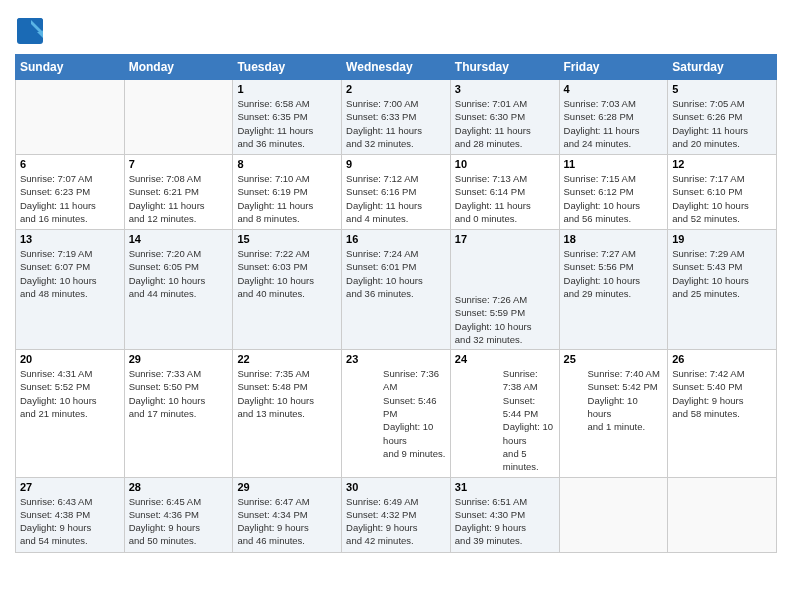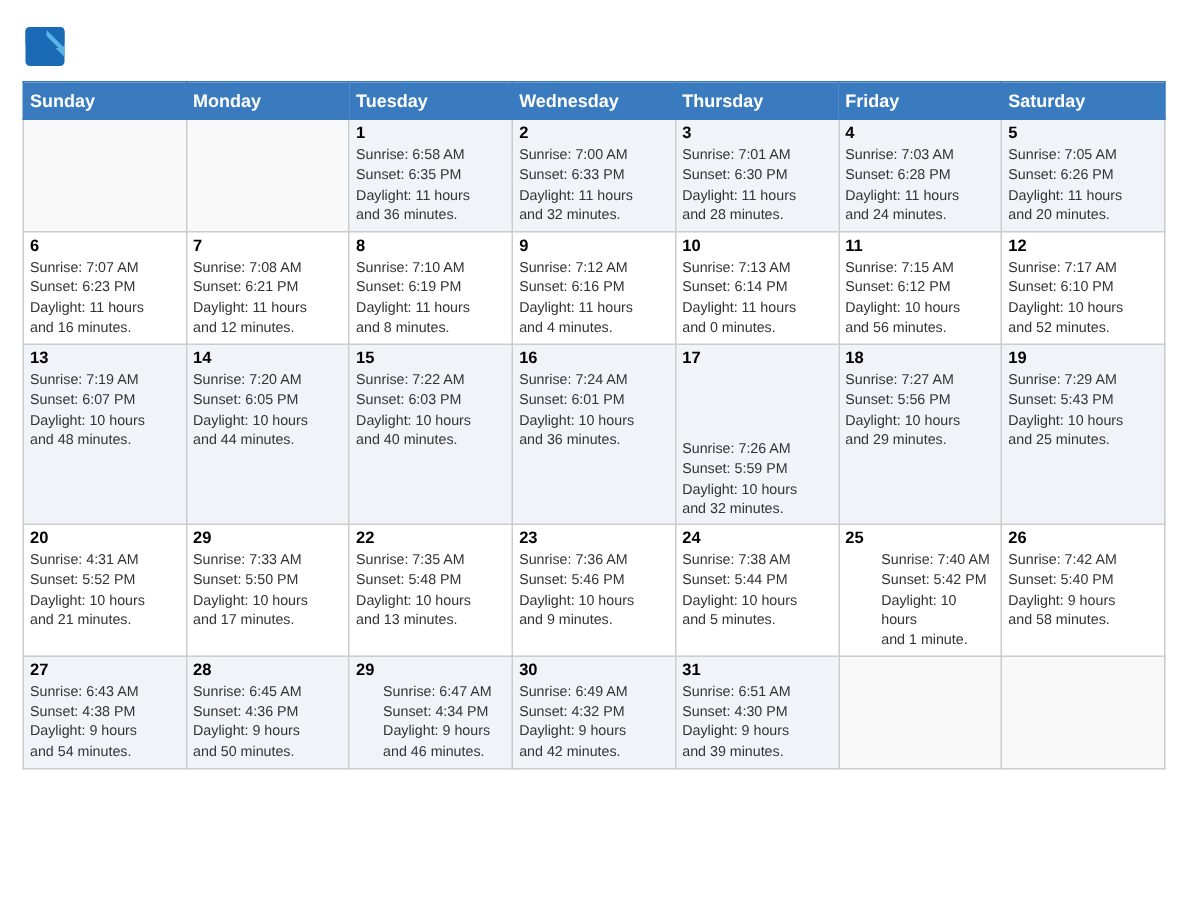--- a/index.html
+++ b/index.html
@@ -286,28 +286,28 @@
           </td>
           <td>
             <span class="day-number">22</span>
             <div class="day-info" style="white-space: pre-line;">Sunrise: 7:35 AM
 Sunset: 5:48 PM
 Daylight: 10 hours
 and 13 minutes.</div>
           </td>
           <td>
             <span class="day-number">23</span>
-            <div class="day-info" style="white-space: pre-line;">Sunrise: 7:36 AM
+            <div class="day-info" style="white-space: pre-line; margin-left: 37px;">Sunrise: 7:36 AM
 Sunset: 5:46 PM
 Daylight: 10 hours
 and 9 minutes.</div>
           </td>
           <td>
             <span class="day-number">24</span>
-            <div class="day-info" style="white-space: pre-line;">Sunrise: 7:38 AM
+            <div class="day-info" style="white-space: pre-line; margin-left: 48px;">Sunrise: 7:38 AM
 Sunset: 5:44 PM
 Daylight: 10 hours
 and 5 minutes.</div>
           </td>
           <td>
             <span class="day-number">25</span>
             <div class="day-info" style="white-space: pre-line; margin-left: 24px;">Sunrise: 7:40 AM
 Sunset: 5:42 PM
 Daylight: 10 hours
 and 1 minute.</div>
@@ -330,21 +330,21 @@
           </td>
           <td>
             <span class="day-number">28</span>
             <div class="day-info" style="white-space: pre-line;">Sunrise: 6:45 AM
 Sunset: 4:36 PM
 Daylight: 9 hours
 and 50 minutes.</div>
           </td>
           <td>
             <span class="day-number">29</span>
-            <div class="day-info" style="white-space: pre-line; margin-left: 18px;">Sunrise: 6:47 AM
+            <div class="day-info" style="white-space: pre-line;">Sunrise: 6:47 AM
 Sunset: 4:34 PM
 Daylight: 9 hours
 and 46 minutes.</div>
           </td>
           <td>
             <span class="day-number">30</span>
             <div class="day-info" style="white-space: pre-line;">Sunrise: 6:49 AM
 Sunset: 4:32 PM
 Daylight: 9 hours
 and 42 minutes.</div>

